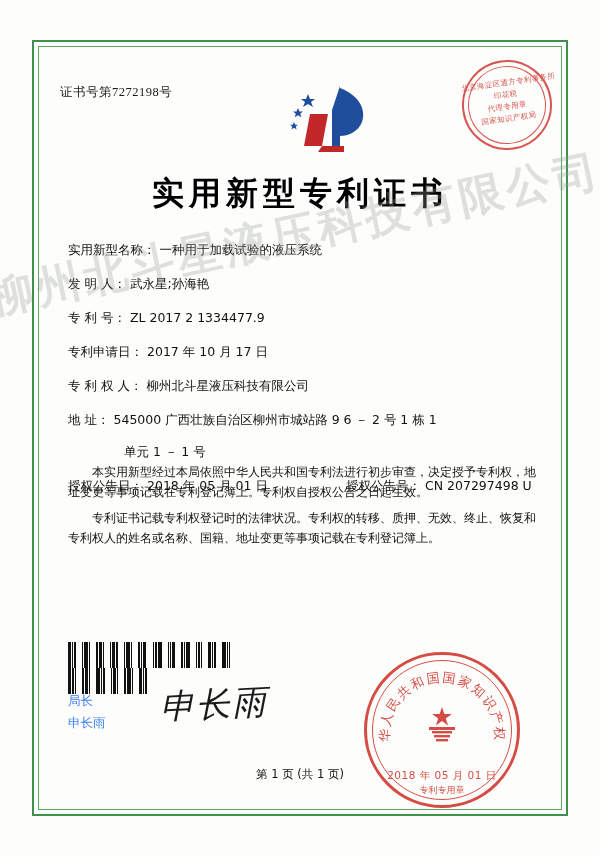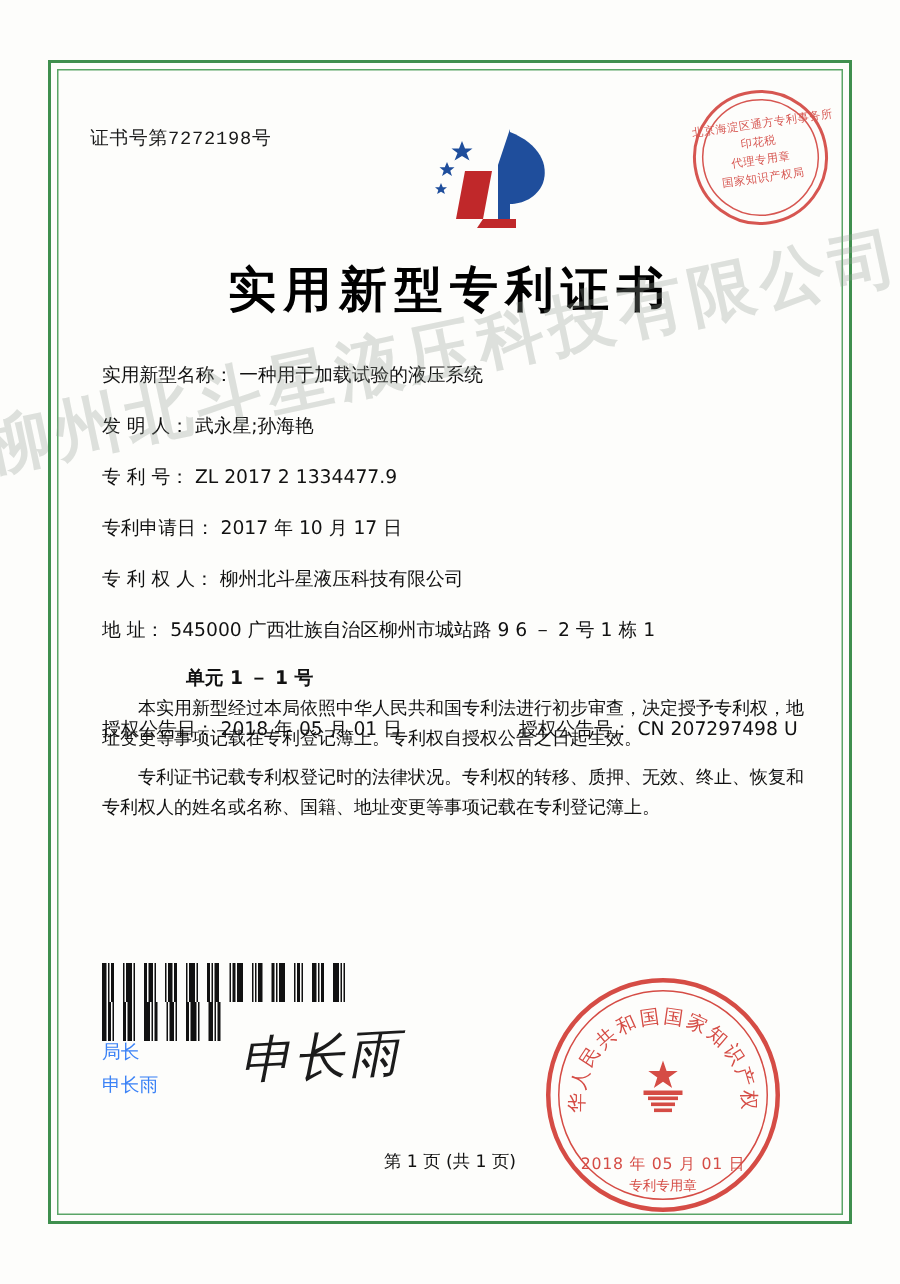--- a/index.html
+++ b/index.html
@@ -55,21 +55,21 @@
     width: 480px; height: 720px;
   }
 
   
   .cert-no {
     position: absolute;
     left: 0; top: 22px;
     font-size: 12.5px;
     color: #1a1a1a;
     letter-spacing: 0.5px;
-    font-family: Liberation Mono, monospace;
+    font-family: Liberation Serif, serif;
   }
 
   
   .logo {
     position: absolute;
     left: 222px; top: 18px;
     width: 100px; height: 75px;
   }
 
   
@@ -327,21 +327,21 @@
       <div class="frow">
         <span class="flabel">专 利 权 人：</span>
         <span class="fvalue">柳州北斗星液压科技有限公司</span>
       </div>
 
       <div>
         <div class="frow" style="margin-bottom:12px;">
           <span class="flabel">地        址：</span>
           <span class="fvalue">545000 广西壮族自治区柳州市城站路 9 6 － 2 号 1 栋 1</span>
         </div>
-        <div class="addr-second" style="margin-bottom:14px;font-weight:bold;">单元 1 － 1 号</div>
+        <div class="addr-second" style="margin-bottom:14px;">单元 1 － 1 号</div>
       </div>
 
       <div class="frow two">
         <span class="flabel">授权公告日：</span>
         <span class="fvalue">2018 年 05 月 01 日</span>
         <span class="fsecond">授权公告号：</span>
         <span class="fvalue">CN 207297498 U</span>
       </div>
 
     </div>

